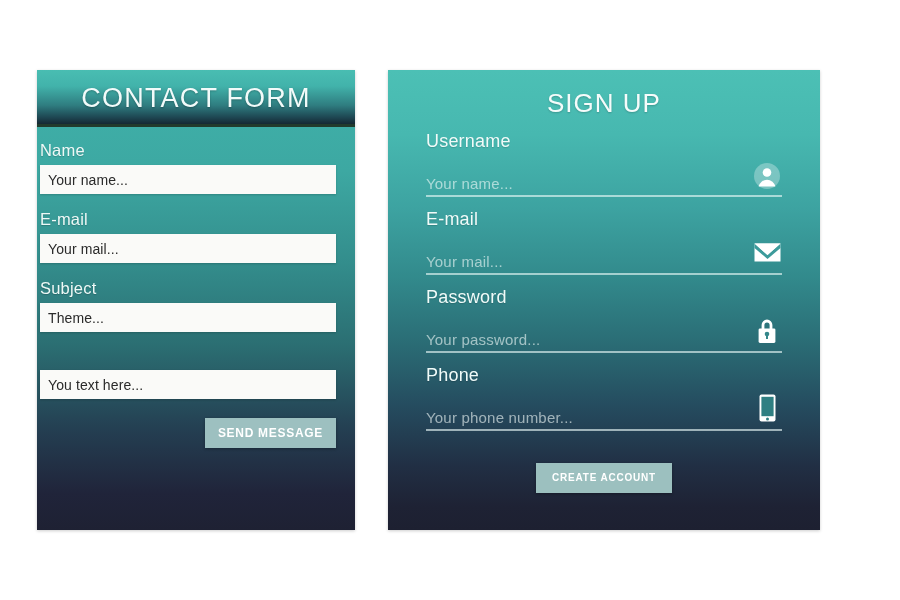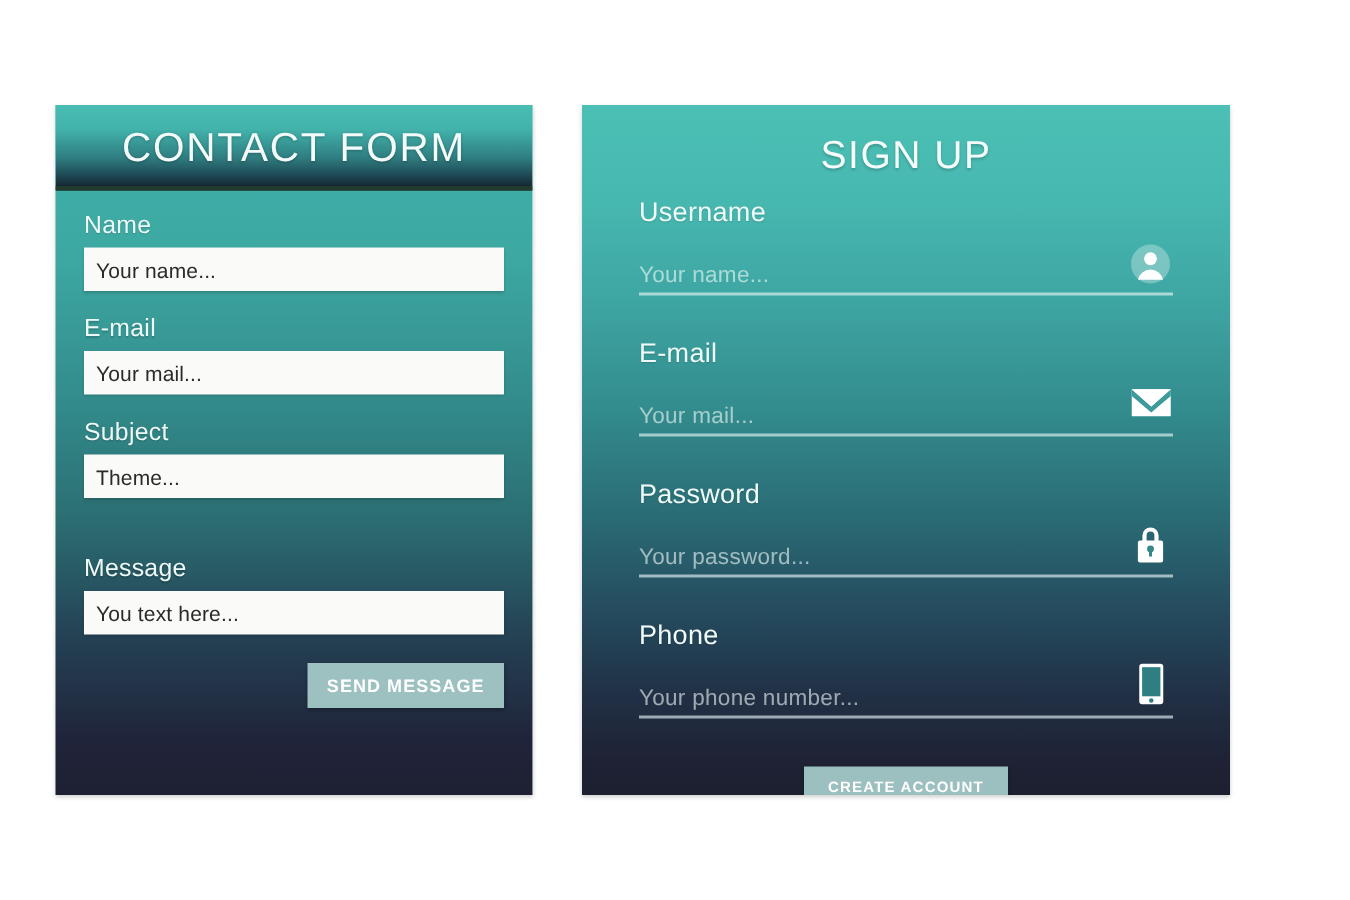--- a/index.html
+++ b/index.html
@@ -63,21 +63,21 @@
   .contact-title {
     color: #f2fbfa;
     font-size: 27px;
     letter-spacing: 1.2px;
     font-weight: 400;
     text-shadow: 0 1px 2px rgba(0,0,0,0.25);
     white-space: nowrap;
   }
 
   .contact-body {
-    padding: 14px 19px 0 19px;
+    padding: 14px 19px 0 3px;
   }
 
   .cf-field { margin-bottom: 16px; }
   .cf-field.last { margin-bottom: 0; }
 
   .cf-label {
     color: #eef9f7;
     font-size: 16.5px;
     font-weight: 400;
     letter-spacing: 0.2px;
@@ -149,21 +149,21 @@
     color: #f5fcfb;
     font-size: 26px;
     letter-spacing: 1.0px;
     font-weight: 400;
     text-align: center;
     margin-top: 18px;
     margin-bottom: 12px;
     text-shadow: 0 1px 2px rgba(0,0,0,0.20);
   }
 
-  .su-field { margin-bottom: 28px; position: relative; }
+  .su-field { margin-bottom: 12px; position: relative; }
 
   .su-label {
     color: #f0fbf9;
     font-size: 18px;
     font-weight: 400;
     letter-spacing: 0.2px;
     margin-bottom: 17px;
     text-shadow: 0 1px 1px rgba(0,0,0,0.15);
   }
 
@@ -244,21 +244,20 @@
       <div class="cf-field">
         <div class="cf-label">Subject</div>
         <div class="cf-input">
           <span class="cf-input-text">Theme...</span>
         </div>
       </div>
 
       <div class="cf-spacer-msg"></div>
 
       <div class="cf-field last">
-        <div class="cf-label">Message</div>
         <div class="cf-input">
           <span class="cf-input-text">You text here...</span>
         </div>
       </div>
 
       <div class="cf-btn-row">
         <button class="btn-send">SEND MESSAGE</button>
       </div>
 
     </div>

